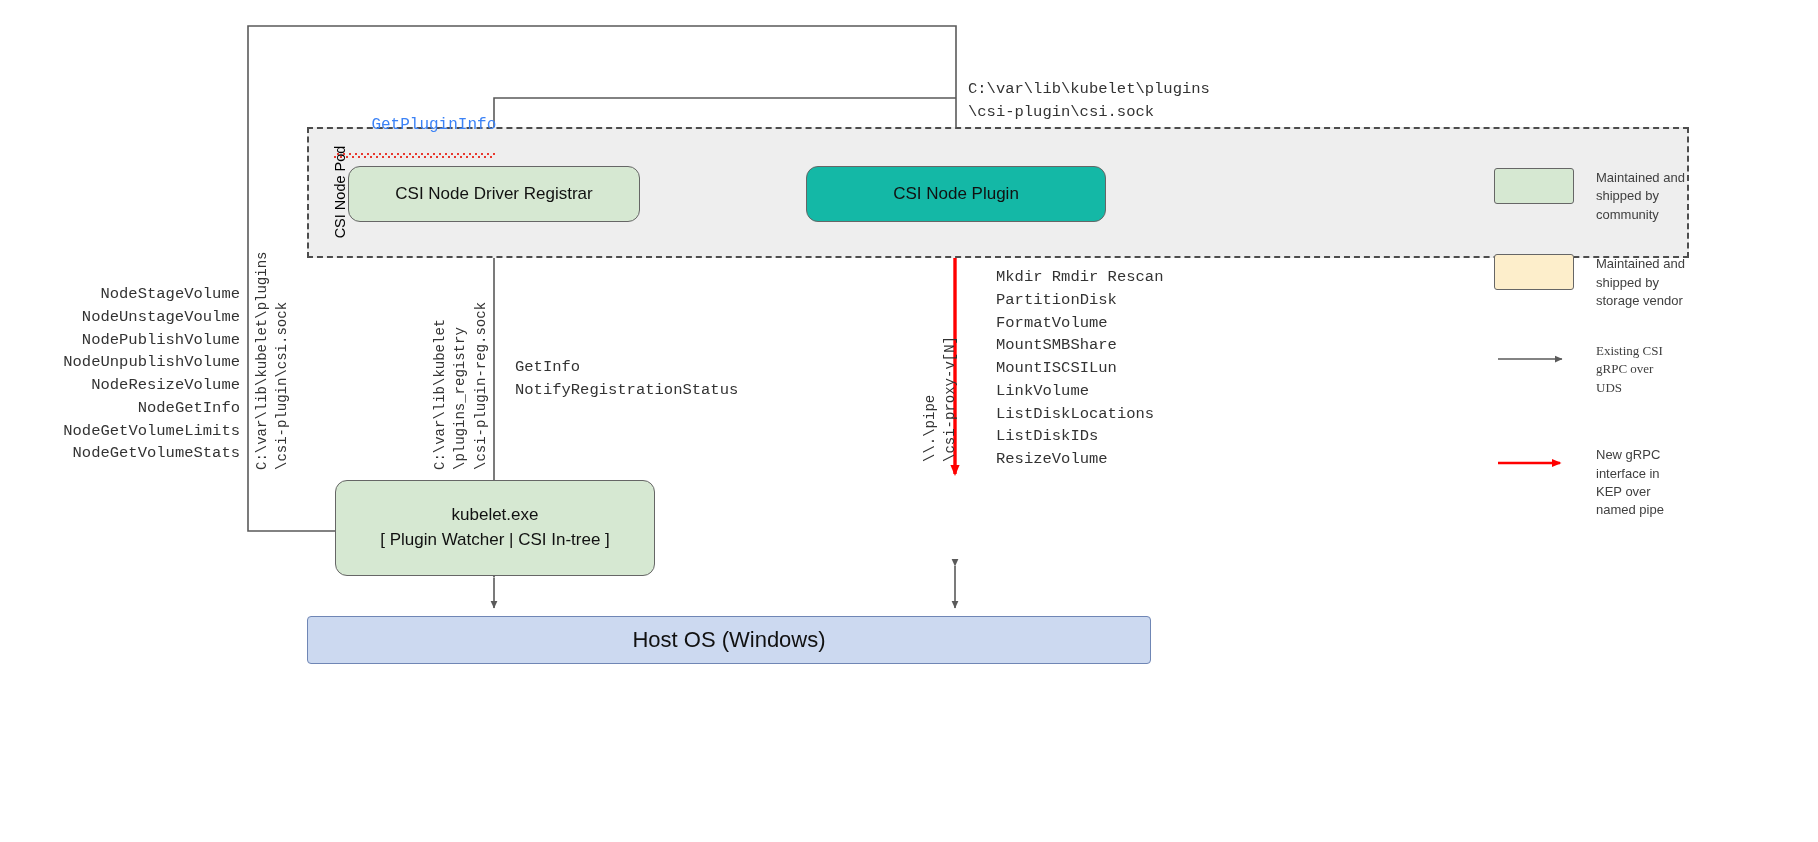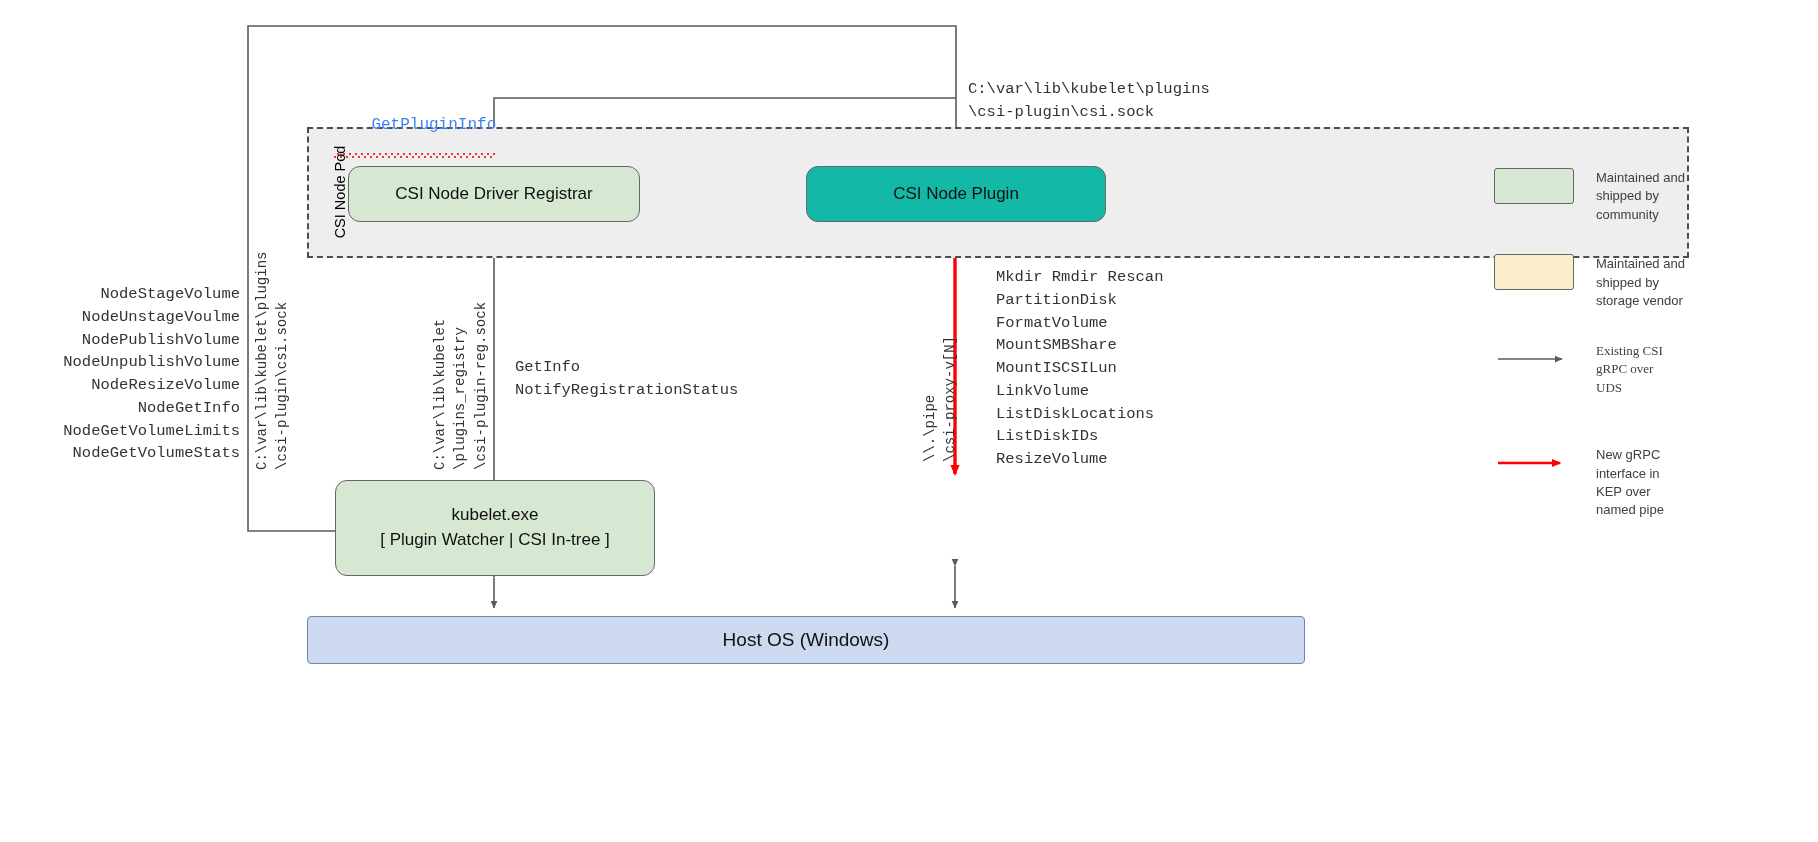--- a/index.html
+++ b/index.html
@@ -33,24 +33,24 @@
   }
   .green{background:#d6e8d2;}
   .yellow{background:#14b8a6;}
 
   #registrar{left:348px;top:166px;width:292px;height:56px;}
   #nodeplugin{left:806px;top:166px;width:300px;height:56px;}
   #kubelet{left:335px;top:480px;width:320px;height:96px;}
   #csiproxy{left:830px;top:480px;width:250px;height:78px;}
 
   .hostos{
-    position:absolute;left:307px;top:616px;width:998px;height:48px;
+    position:absolute;left:307px;top:616px;width:844px;height:48px;
     background:#ccd9f0;border:1.6px solid #6f86b5;border-radius:4px;
     display:flex;align-items:center;justify-content:center;
-    font-size:19px;color:#111;box-sizing:border-box;
+    font-size:22px;color:#111;box-sizing:border-box;
   }
 
   
   .mono{
     position:absolute;font-family:"Liberation Mono",monospace;
     font-size:15.5px;color:#333;line-height:1.47;white-space:pre;
   }
   .mono.right{text-align:right;}
 
   #node-calls{left:18px;top:283px;width:222px;}

